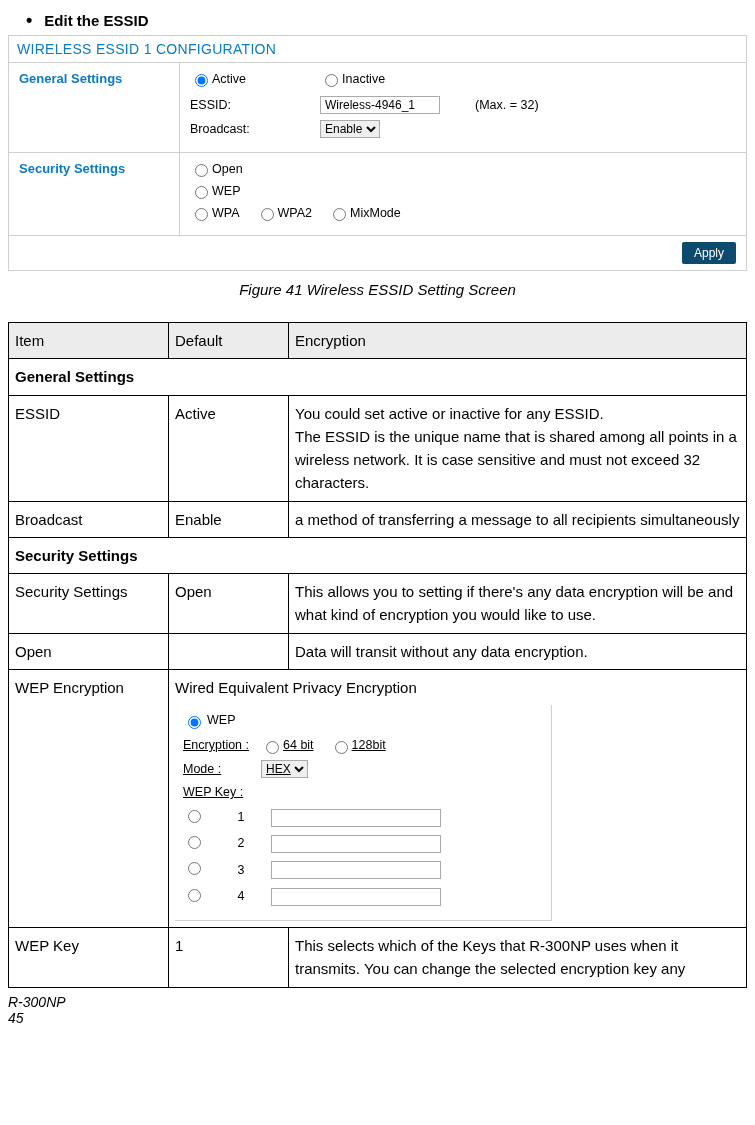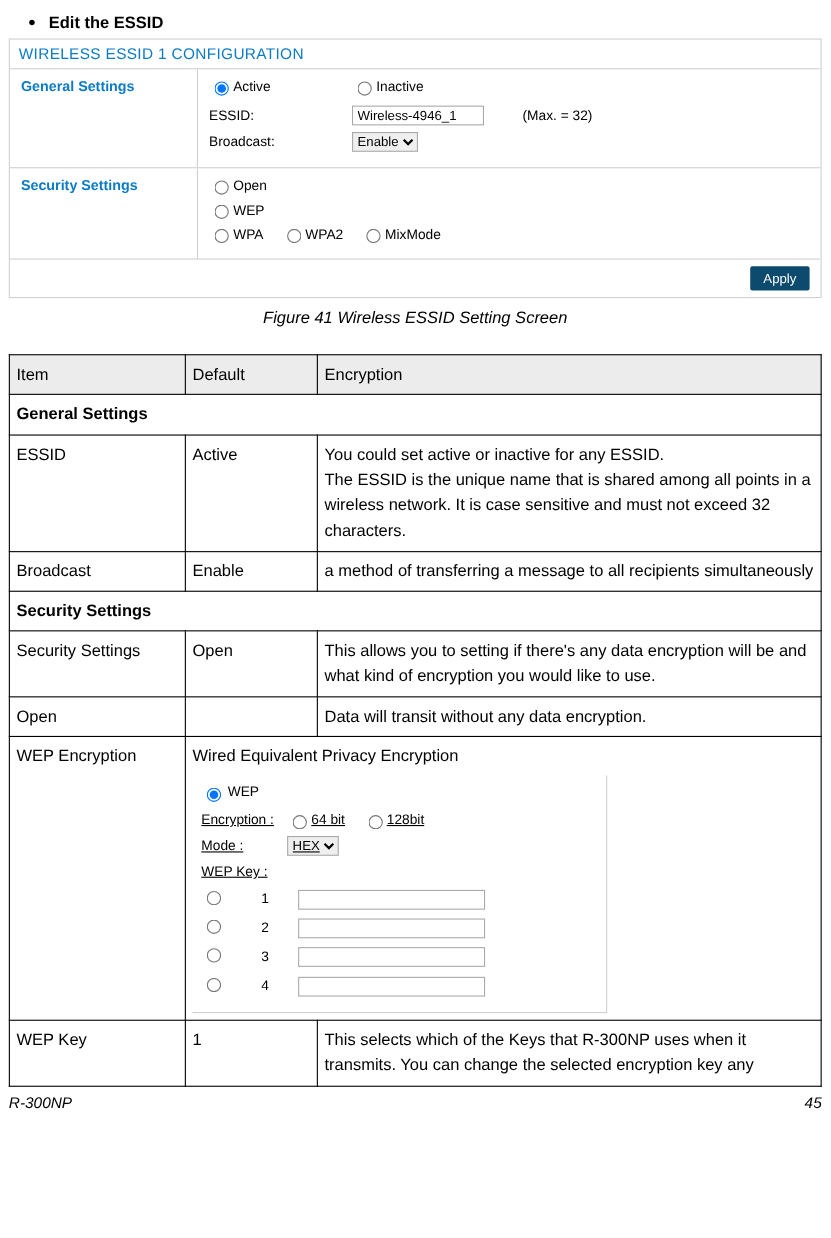--- a/index.html
+++ b/index.html
@@ -40,21 +40,21 @@
   .wep-inner { border-right:1px solid #d0d0d0; border-bottom:1px solid #d0d0d0; padding:6px 8px 8px; font-size:12.5px; width:360px; }
   .wep-header { display:flex; align-items:center; margin-bottom:6px; }
   .wep-header input { margin-right:6px; }
   .wep-line { display:flex; align-items:flex-start; margin-bottom:4px;text-decoration:underline; }
   .wep-line .k { width:78px; }
   .keyrow { display:flex; align-items:center; margin:4px 0; }
   .keyrow .r { width:28px; }
   .keyrow .n { width:60px; text-align:center; }
   .keyrow input[type=text] { width:160px; }
 
-  .footer { display:flex; justify-content:space-between; font-style:italic; font-size:14px; margin-top:6px; }
+  .footer { display:flex; justify-content:space-between; font-style:italic; font-size:14px; margin-top:6px;flex-direction:column; }
 </style>
 </head>
 <body>
 
 <div class="bullet-line">
   <span class="dot">•</span>
   <span>Edit the ESSID</span>
 </div>
 
 <div class="panel">

